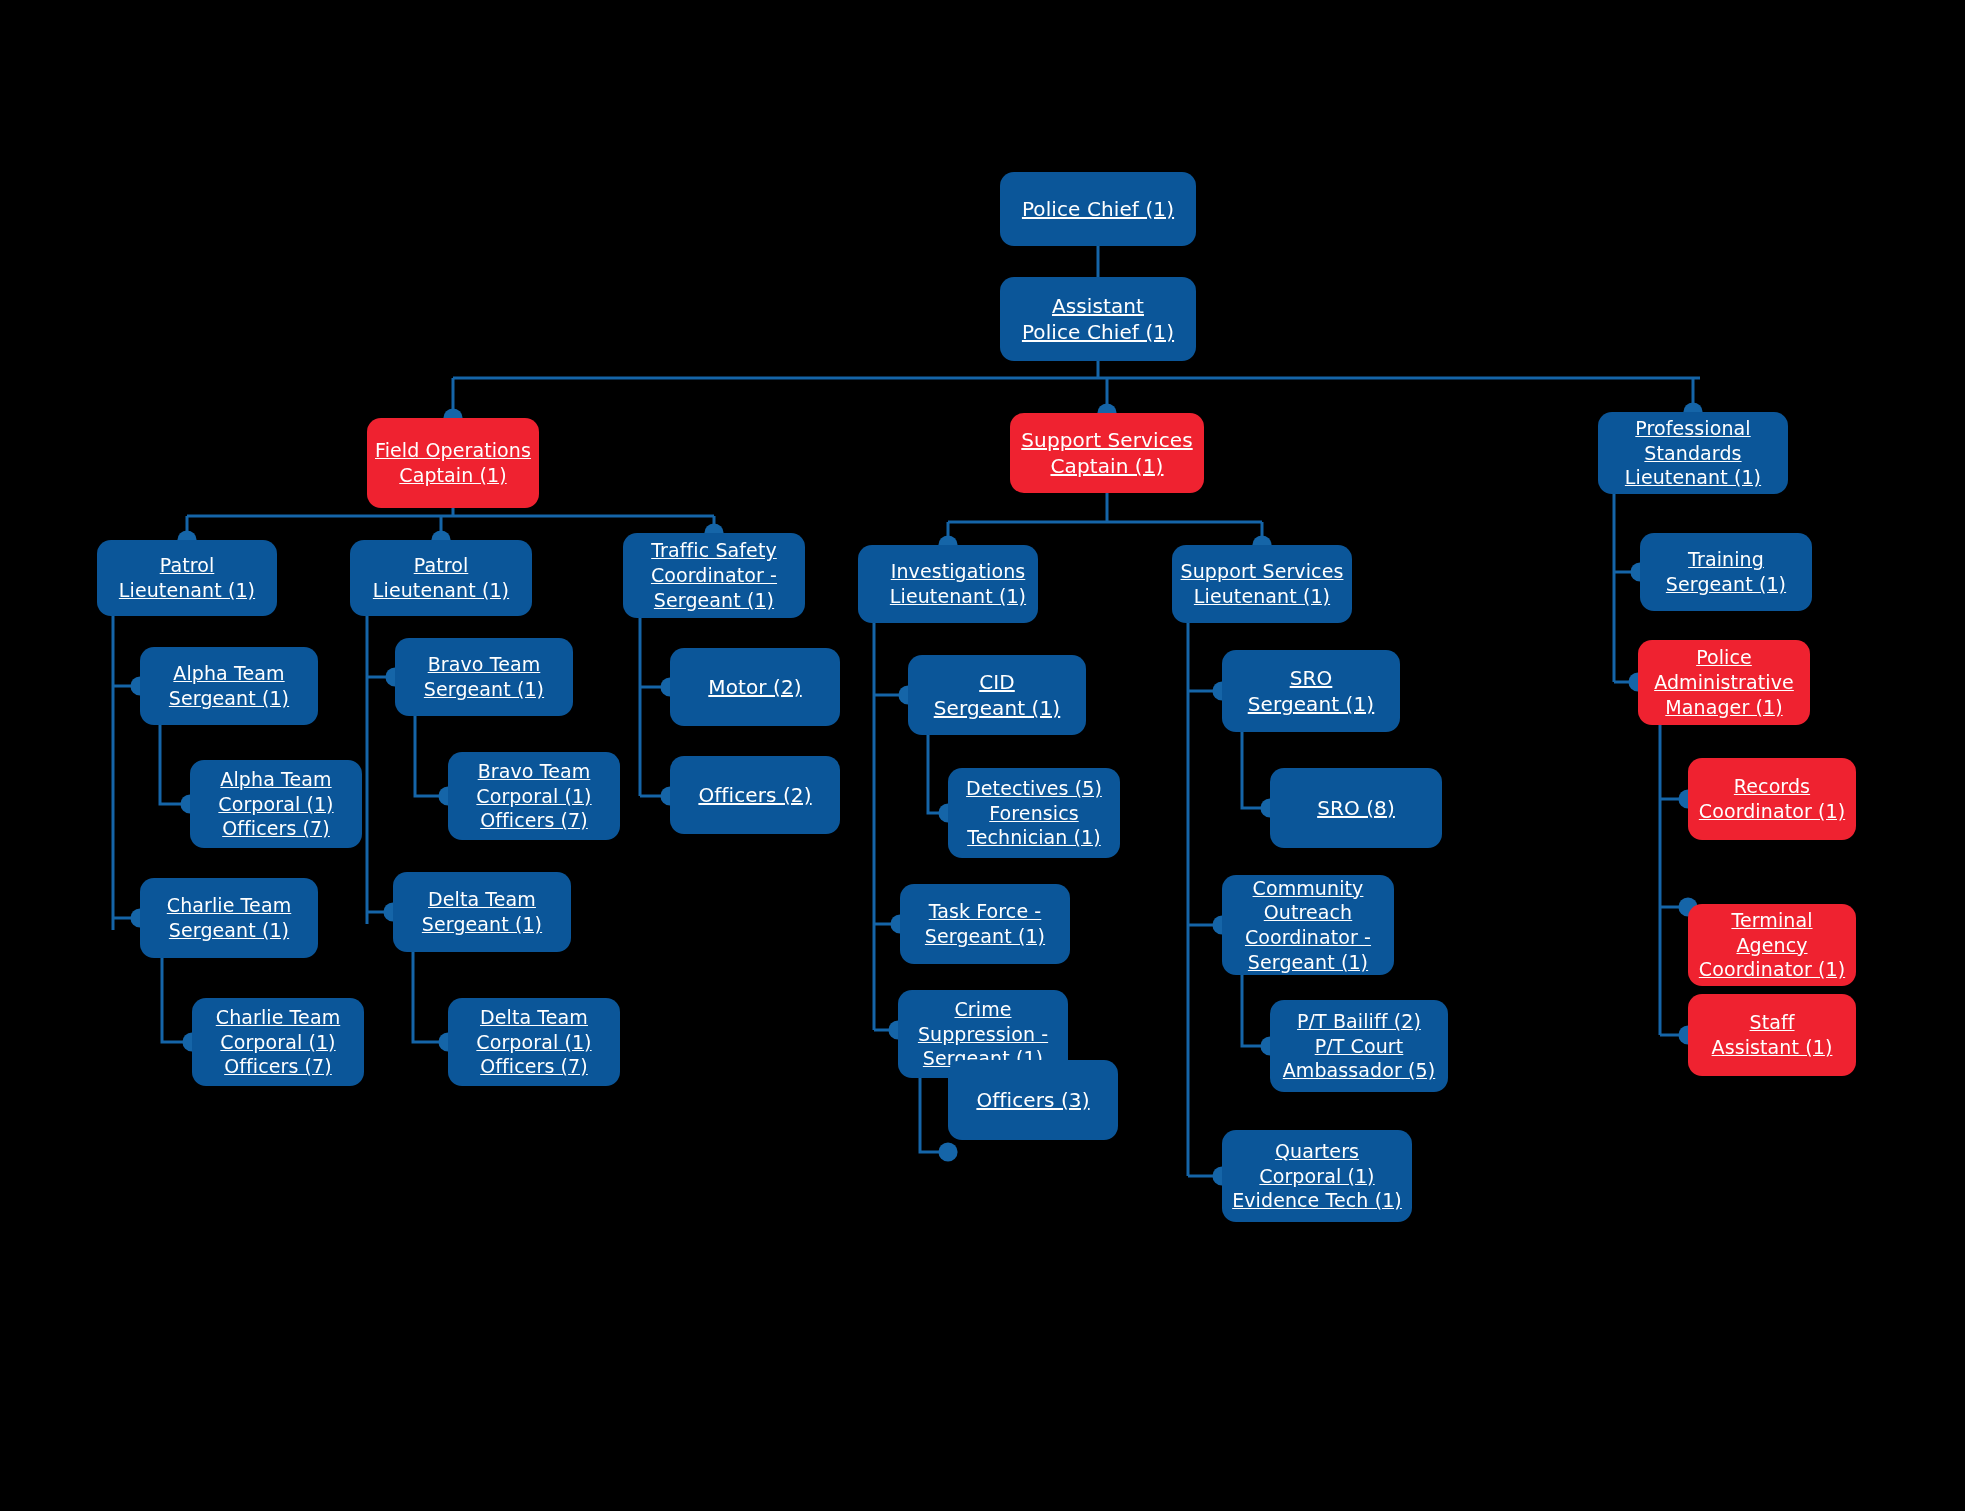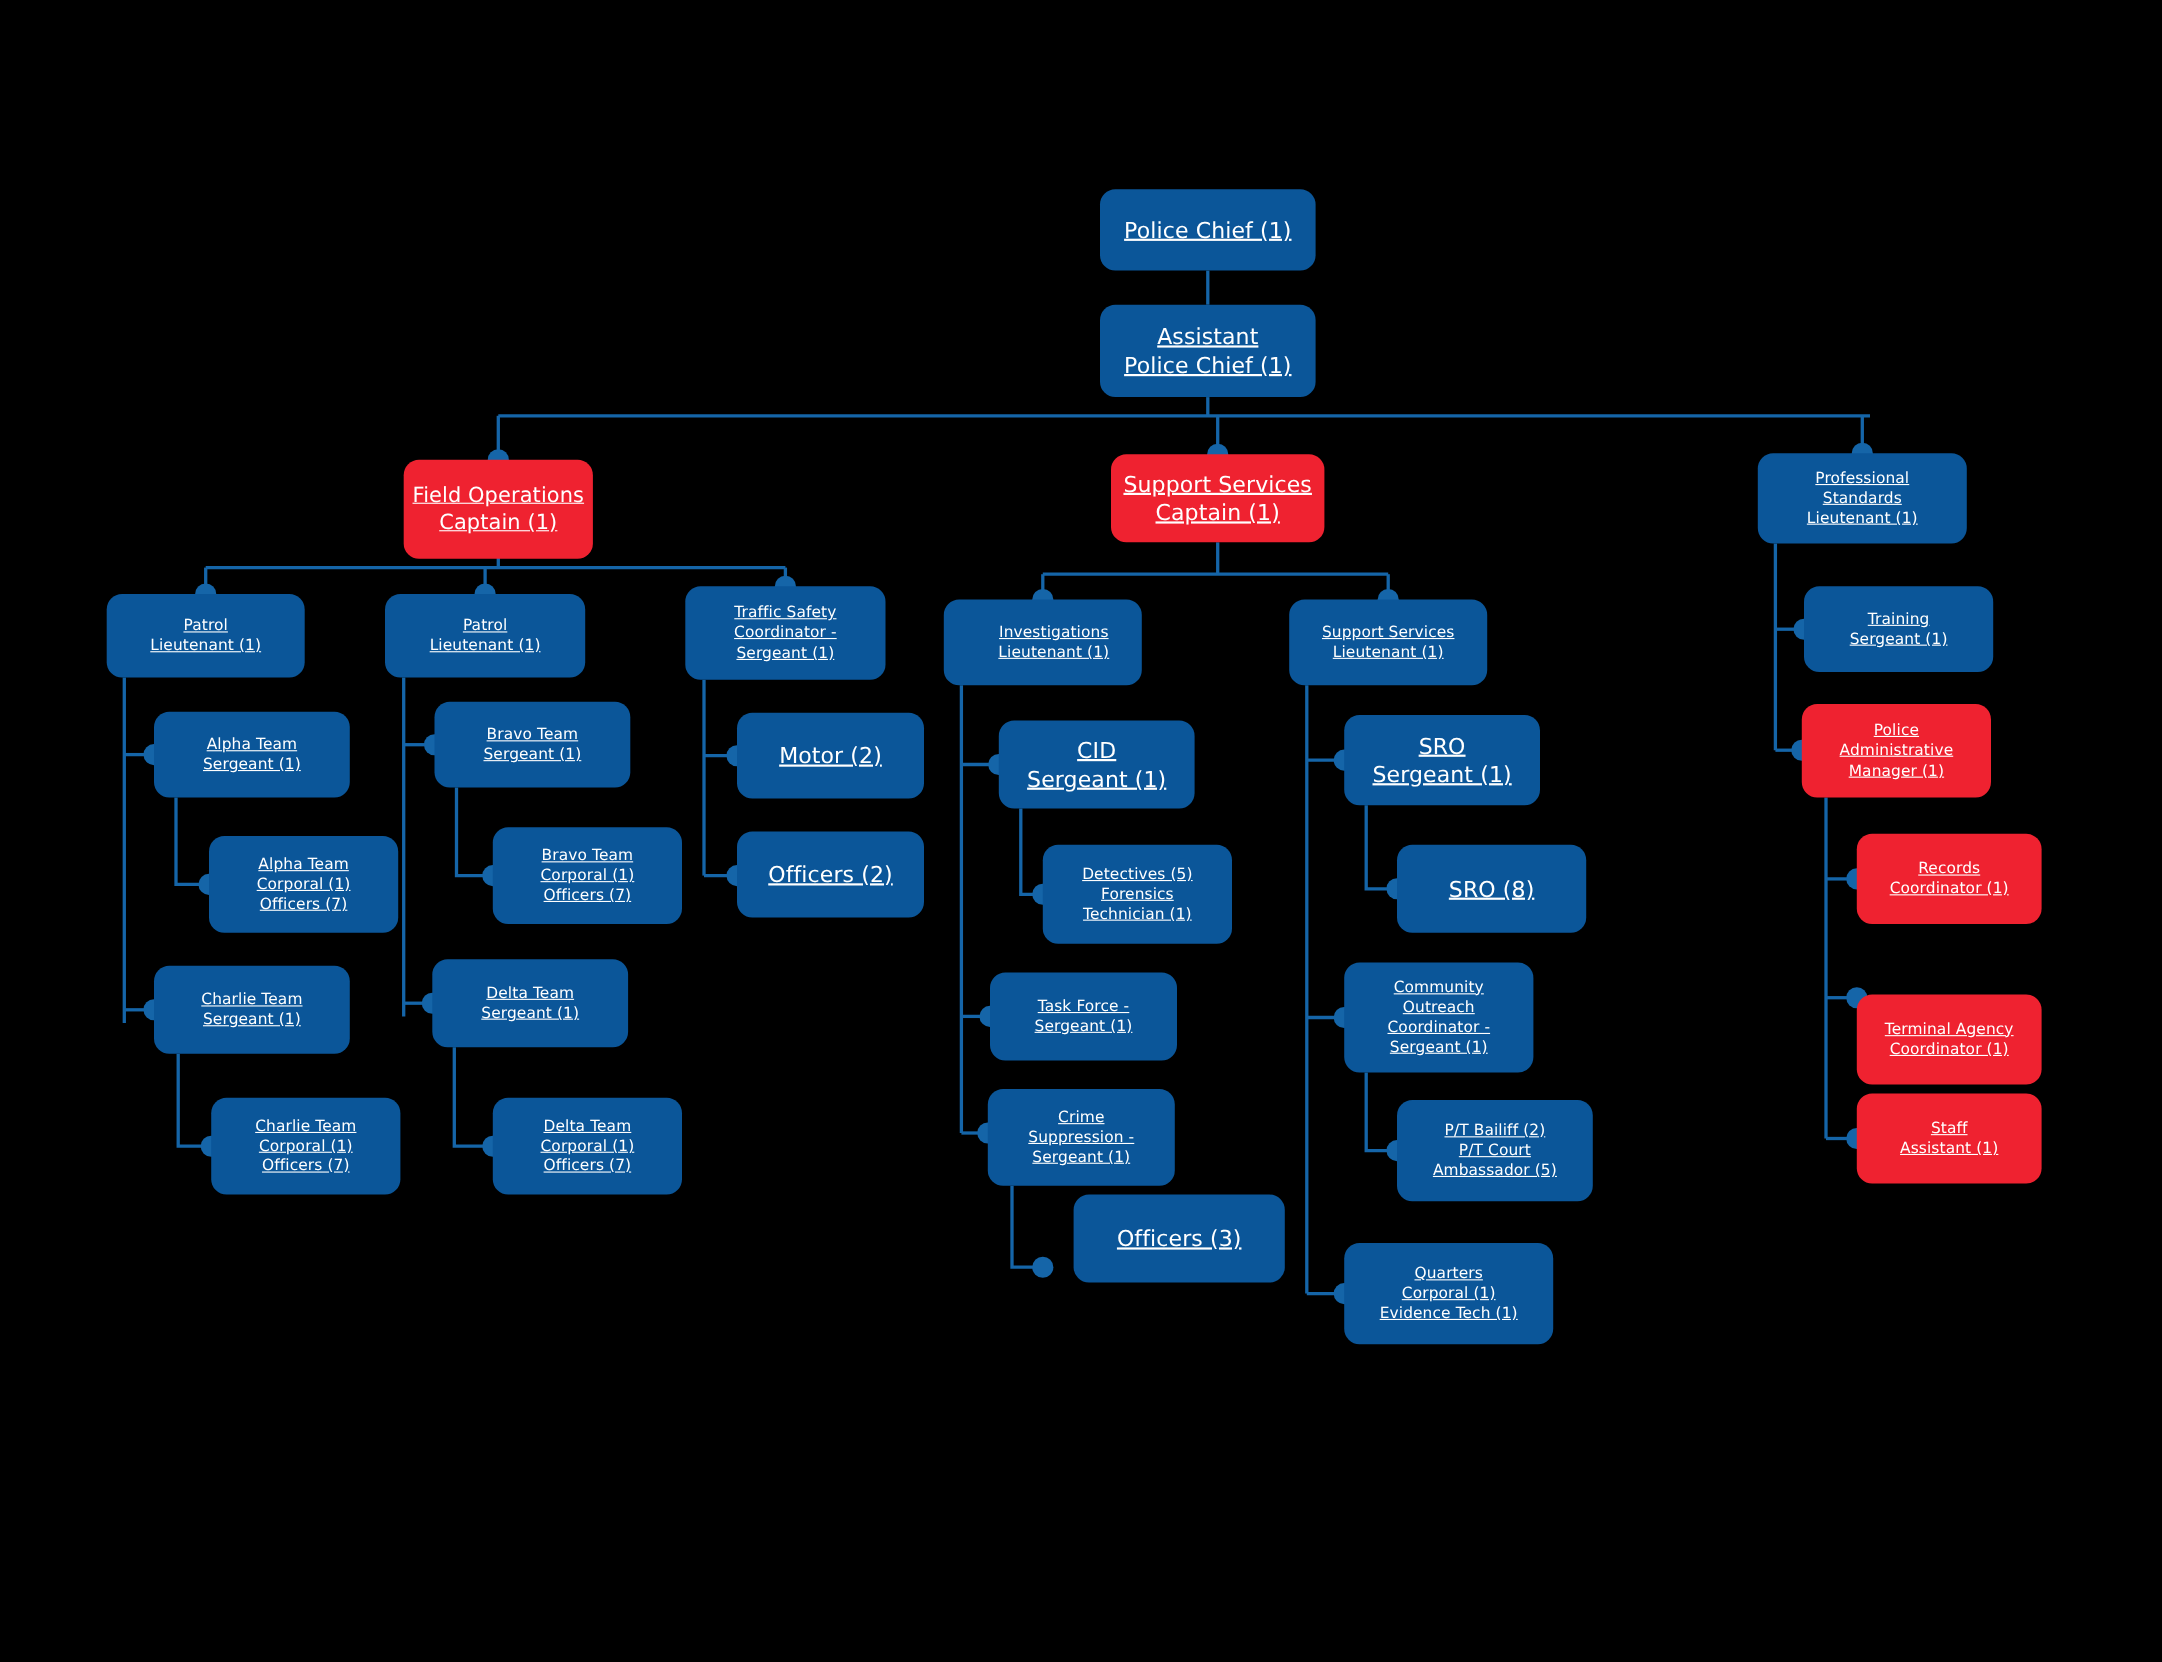--- a/index.html
+++ b/index.html
@@ -20,21 +20,21 @@
     line-height:1.30;
     letter-spacing:.1px;
     box-sizing:border-box;
     padding:4px 8px;
     z-index:5;
   }
   .blue{background:#0b5699;}
   .red{background:#ef2230;}
   .node span{display:block;white-space:pre-line;text-decoration:underline;}
   .f20{font-size:20px;}
-  .f19{font-size:14px;}
+  .f19{font-size:19px;}
   .f18{font-size:19px;}
 </style>
 </head>
 <body>
 
 <div id="stage">
   <svg id="wires" viewBox="0 0 1965 1511" xmlns="http://www.w3.org/2000/svg">
     <defs>
       <marker id="dot" markerWidth="7" markerHeight="7" refX="3.5" refY="3.5" orient="auto">
         <circle cx="3.5" cy="3.5" r="3.2" fill="#1565a8"></circle>
@@ -199,21 +199,21 @@
       </div>
       <div class="node blue" style="left: 900px; top: 884px; width: 170px; height: 80px;">
         <span class="f19">Task Force -
 Sergeant (1)</span>
       </div>
       <div class="node blue" style="left: 898px; top: 990px; width: 170px; height: 88px;">
         <span class="f19">Crime
 Suppression -
 Sergeant (1)</span>
       </div>
-      <div class="node blue" style="left: 948px; top: 1086px; width: 192px; height: 80px; margin-left: 28px;">
+      <div class="node blue" style="left: 948px; top: 1060px; width: 170px; height: 80px;">
         <span class="f20">Officers (3)</span>
       </div>
       <div class="node blue" style="left: 1172px; top: 545px; width: 180px; height: 78px;">
         <span class="f19">Support Services
 Lieutenant (1)</span>
       </div>
       <div class="node blue" style="left: 1222px; top: 650px; width: 178px; height: 82px;">
         <span class="f20">SRO
 Sergeant (1)</span>
       </div>

